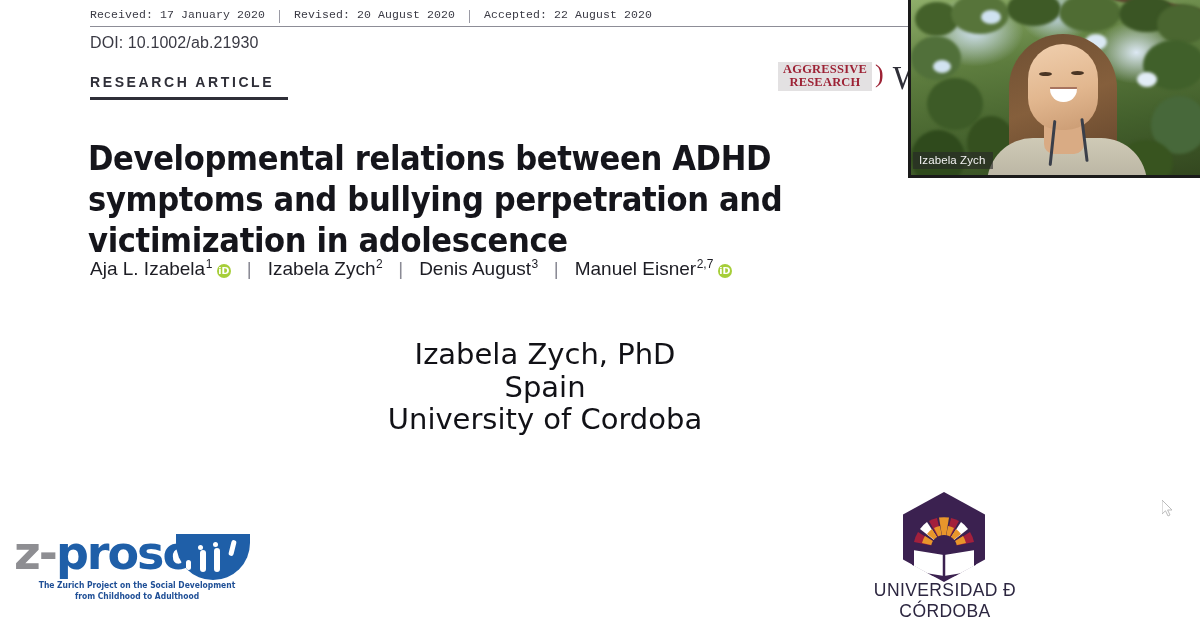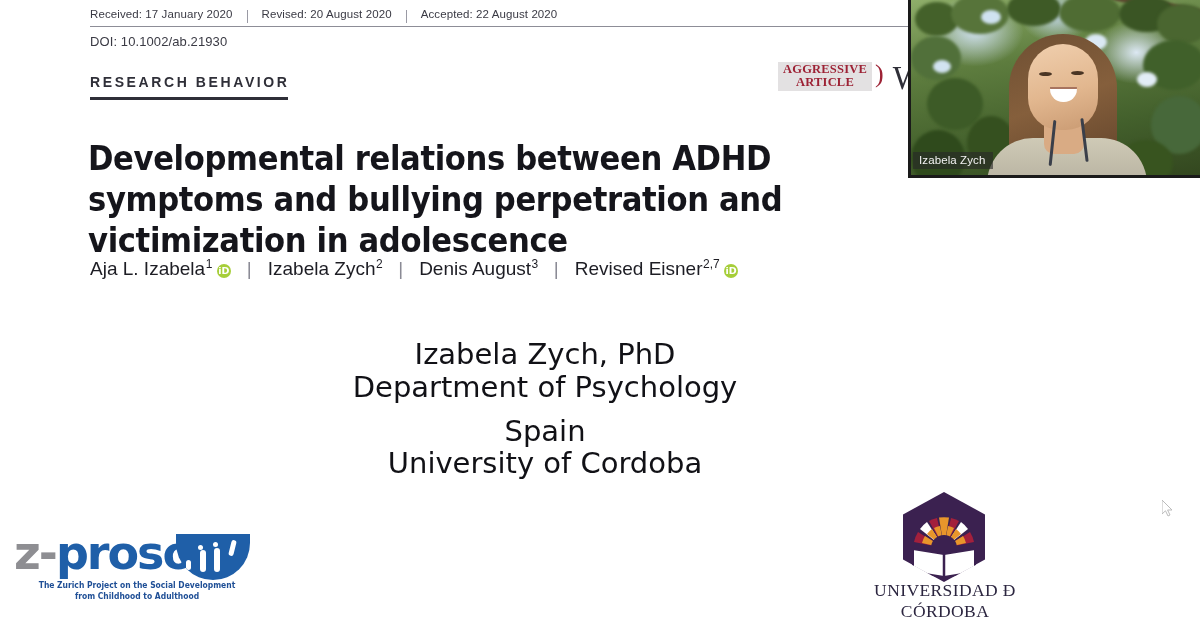--- a/index.html
+++ b/index.html
@@ -27,40 +27,41 @@
     width: 810px;
   }
 
   .meta-row {
     display: flex;
     align-items: flex-start;
     font-size: 11.5px;
     color: #3a3a44;
     letter-spacing: 0.1px;
     padding-bottom: 5px;
+    font-family: Liberation Mono, monospace;
   }
   .meta-item { white-space: nowrap; }
   .meta-sep {
     display: inline-block;
     width: 1px;
     height: 13px;
     background: #9a9aa4;
     margin: 0 14px;
     position: relative;
     top: 2px;
   }
   .meta-rule {
     height: 1px;
     background: #8d8d97;
     width: 1110px;
     margin-left: 0;
   }
 
   .doi-line {
-    font-size: 13px;
+    font-size: 16px;
     color: #3a3a44;
     padding-top: 7px;
     letter-spacing: 0.1px;
   }
 
   .article-type {
     position: absolute;
     left: 90px;
     top: 74px;
     font-size: 14px;
@@ -252,21 +253,21 @@
     inset: 0;
     background: #3b2150;
     clip-path: polygon(50% 0%, 100% 25%, 100% 75%, 50% 100%, 0% 75%, 0% 25%);
   }
   .uco-name {
     position: absolute;
     left: 0;
     top: 88px;
     width: 200px;
     text-align: center;
-    font-family: Liberation Serif, serif;
+    font-family: Liberation Sans, sans-serif;
     font-size: 17.5px;
     letter-spacing: 0.4px;
     color: #2c2640;
   }
 
   
   .webcam {
     position: absolute;
     left: 908px;
     top: 0;
@@ -378,27 +379,27 @@
       <span class="meta-item">Received: 17 January 2020</span>
       <span class="meta-sep"></span>
       <span class="meta-item">Revised: 20 August 2020</span>
       <span class="meta-sep"></span>
       <span class="meta-item">Accepted: 22 August 2020</span>
     </div>
     <div class="meta-rule"></div>
     <div class="doi-line">DOI: 10.1002/ab.21930</div>
   </div>
 
-  <div class="article-type">RESEARCH BEHAVIOR</div>
+  <div class="article-type">RESEARCH ARTICLE</div>
   <div class="article-type-rule"></div>
 
   <div class="journal-logo">
     <div class="journal-name">
       <div>AGGRESSIVE</div>
-      <div>ARTICLE</div>
+      <div>RESEARCH</div>
     </div>
     <span class="journal-slash">)</span>
     <span class="wiley-w">W</span>
   </div>
 
   <div class="paper-title">Developmental relations between ADHD symptoms and bullying perpetration and victimization in adolescence</div>
 
   <div class="authors">
     <span class="author">
       <span>Aja L. Izabela</span>
@@ -410,29 +411,28 @@
       <span>Izabela Zych</span>
         <sup>2</sup>
     </span>
     <span class="author-sep">|</span>
     <span class="author">
       <span>Denis August</span>
         <sup>3</sup>
     </span>
     <span class="author-sep">|</span>
     <span class="author">
-      <span>Revised Eisner</span>
+      <span>Manuel Eisner</span>
         <sup>2,7</sup>
         <span class="orcid">iD</span>
     </span>
   </div>
 
   <div class="presenter">
     <div class="presenter-line l1">Izabela Zych, PhD</div>
-    <div class="presenter-line l2">Department of Psychology</div>
     <div class="presenter-line l4">Spain</div>
     <div class="presenter-line l3">University of Cordoba</div>
   </div>
 
   <div class="zproso">
     <div class="zproso-word"><span class="zproso-z">z-</span><span class="zproso-p">proso</span></div>
     <div class="zproso-arc">
       <span class="fig" style="left:10px;top:26px;width:5px;height:10px;border-radius:3px;"></span>
       <span class="fig" style="left:24px;top:16px;width:6px;height:22px;border-radius:3px;"></span>
       <span class="fig" style="left:22px;top:11px;width:5px;height:5px;border-radius:50%;"></span>

